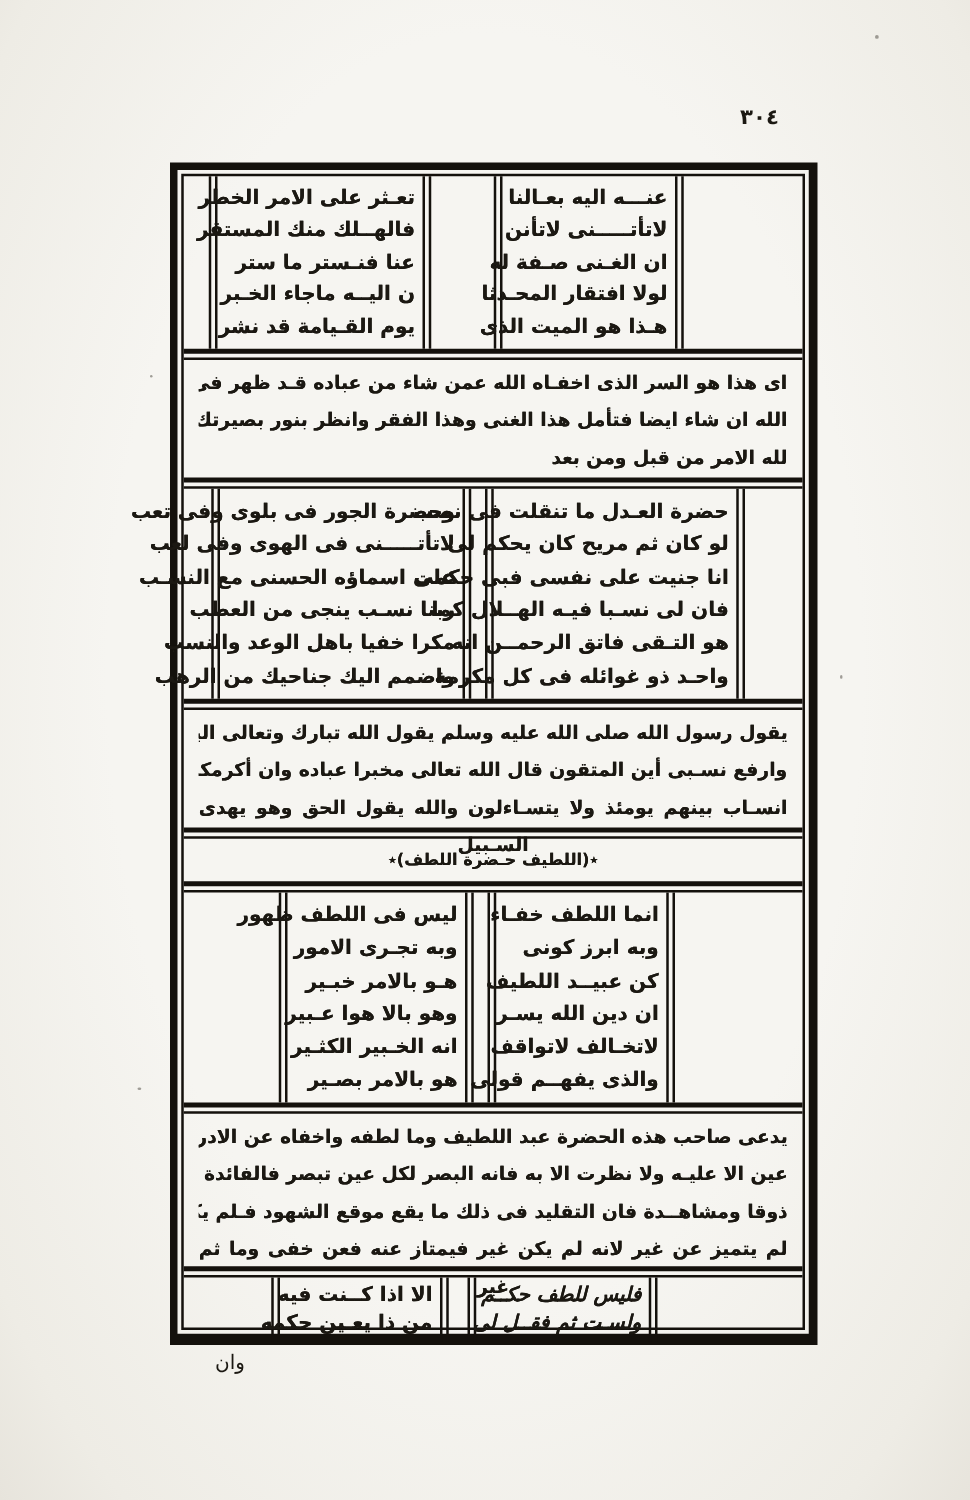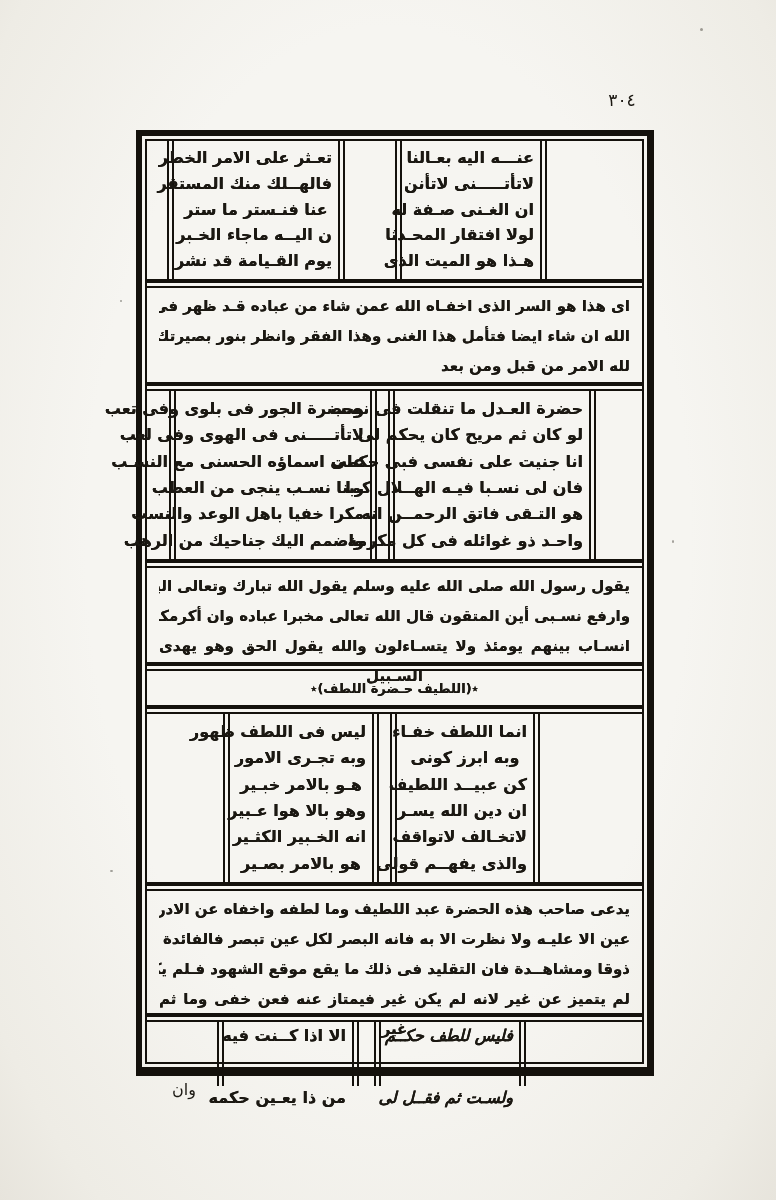--- a/index.html
+++ b/index.html
@@ -8,22 +8,22 @@
     background:#efede7;
     font-family:"DejaVu Sans",sans-serif;
     overflow:hidden;
   }
   .page{
     position:relative;width:776px;height:1200px;
     background:radial-gradient(ellipse at 50% 45%, #f6f5f1 55%, #eeece5 88%, #e7e4dc 100%);
     color:#1b1812;
   }
   .pageno{
-    position:absolute;top:90px;left:592px;width:60px;
-    font-size:17px;font-weight:normal;text-align:center;
+    position:absolute;top:84px;left:592px;width:60px;
+    font-size:17px;font-weight:bold;
     letter-spacing:2px;
   }
   .catchword{
     position:absolute;top:1080px;left:172px;
     font-size:16px;font-weight:normal;
   }
   .frame-outer{
     position:absolute;left:136px;top:130px;width:518px;height:946px;
     border:6px solid #14110c;border-bottom-width:9px;border-right-width:7px;
     box-sizing:border-box;padding:3px;
@@ -41,21 +41,21 @@
     display:flex;flex:0 0 auto;align-items:stretch;
     box-sizing:border-box;
   }
   .pbox{
     border-right:7px double #14110c;border-left:7px double #14110c;
     box-sizing:border-box;
     display:flex;flex-direction:column;justify-content:space-evenly;
     padding:3px 6px;
   }
   .pline{
-    font-size:16px;font-weight:bold;text-align:center;
+    font-size:16px;font-weight:bold;
     white-space:nowrap;line-height:1.4;
     text-shadow:0 0 .5px #1b1812;
   }
   .prose{
     box-sizing:border-box;padding:3px 12px 0 12px;flex:0 0 auto;
   }
   .prose-line{
     font-size:15px;font-weight:bold;line-height:30px;
     text-align:justify;text-align-last:justify;
     white-space:nowrap;overflow:hidden;
@@ -81,21 +81,21 @@
   .s-poem2 .pbox.left{width:208px;}
   .s-prose2{height:94px;}
   .s-head{height:34px;}
   .s-poem3{height:168px;padding-right:102px;padding-left:76px;justify-content:space-between;}
   .s-poem3 .pbox.right{width:150px;}
   .s-poem3 .pbox.left{width:156px;}
   .s-prose3{height:122px;}
   .s-poem4{height:64px;padding-right:116px;padding-left:70px;justify-content:space-between;flex:1 1 auto;}
   .s-poem4 .pbox.right{width:152px;font-style:italic;}
   .s-poem4 .pbox.left{width:142px;}
-  .s-poem4 .pbox{justify-content:space-evenly;gap:40px;}
+  .s-poem4 .pbox{justify-content:space-evenly;}
   
   .speck{position:absolute;background:#4a463d;border-radius:50%;opacity:.5;}
 </style>
 </head>
 <body>
 
 <div class="page">
 
   <div class="pageno">٣٠٤</div>
 

